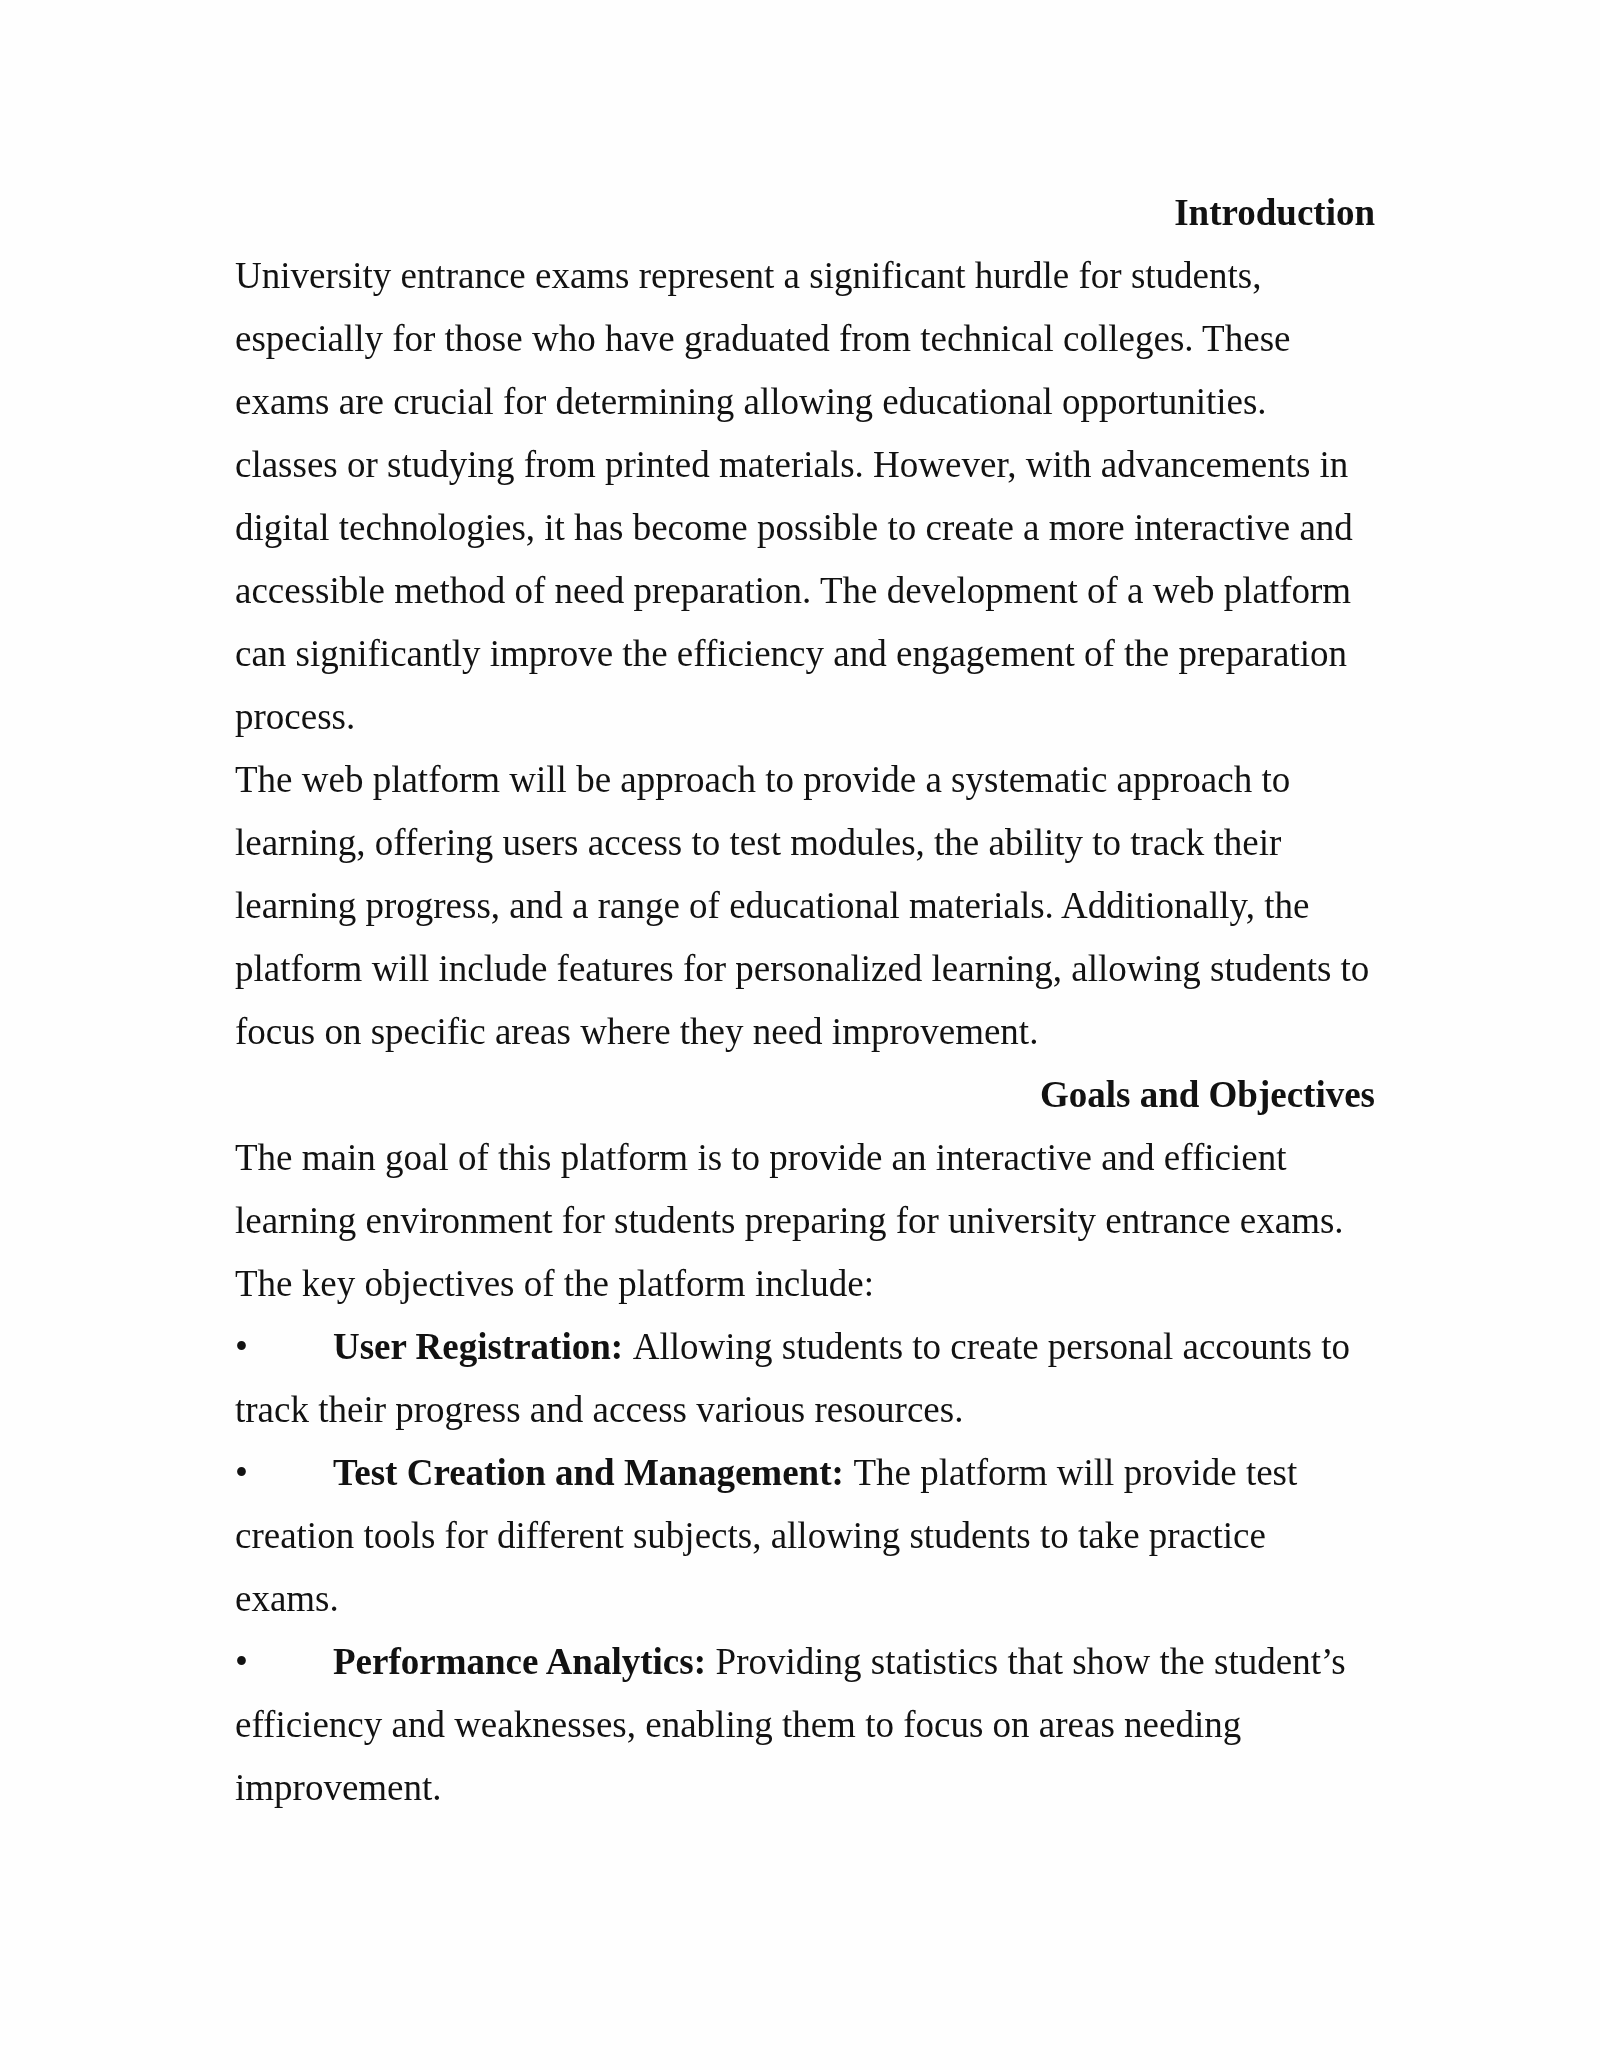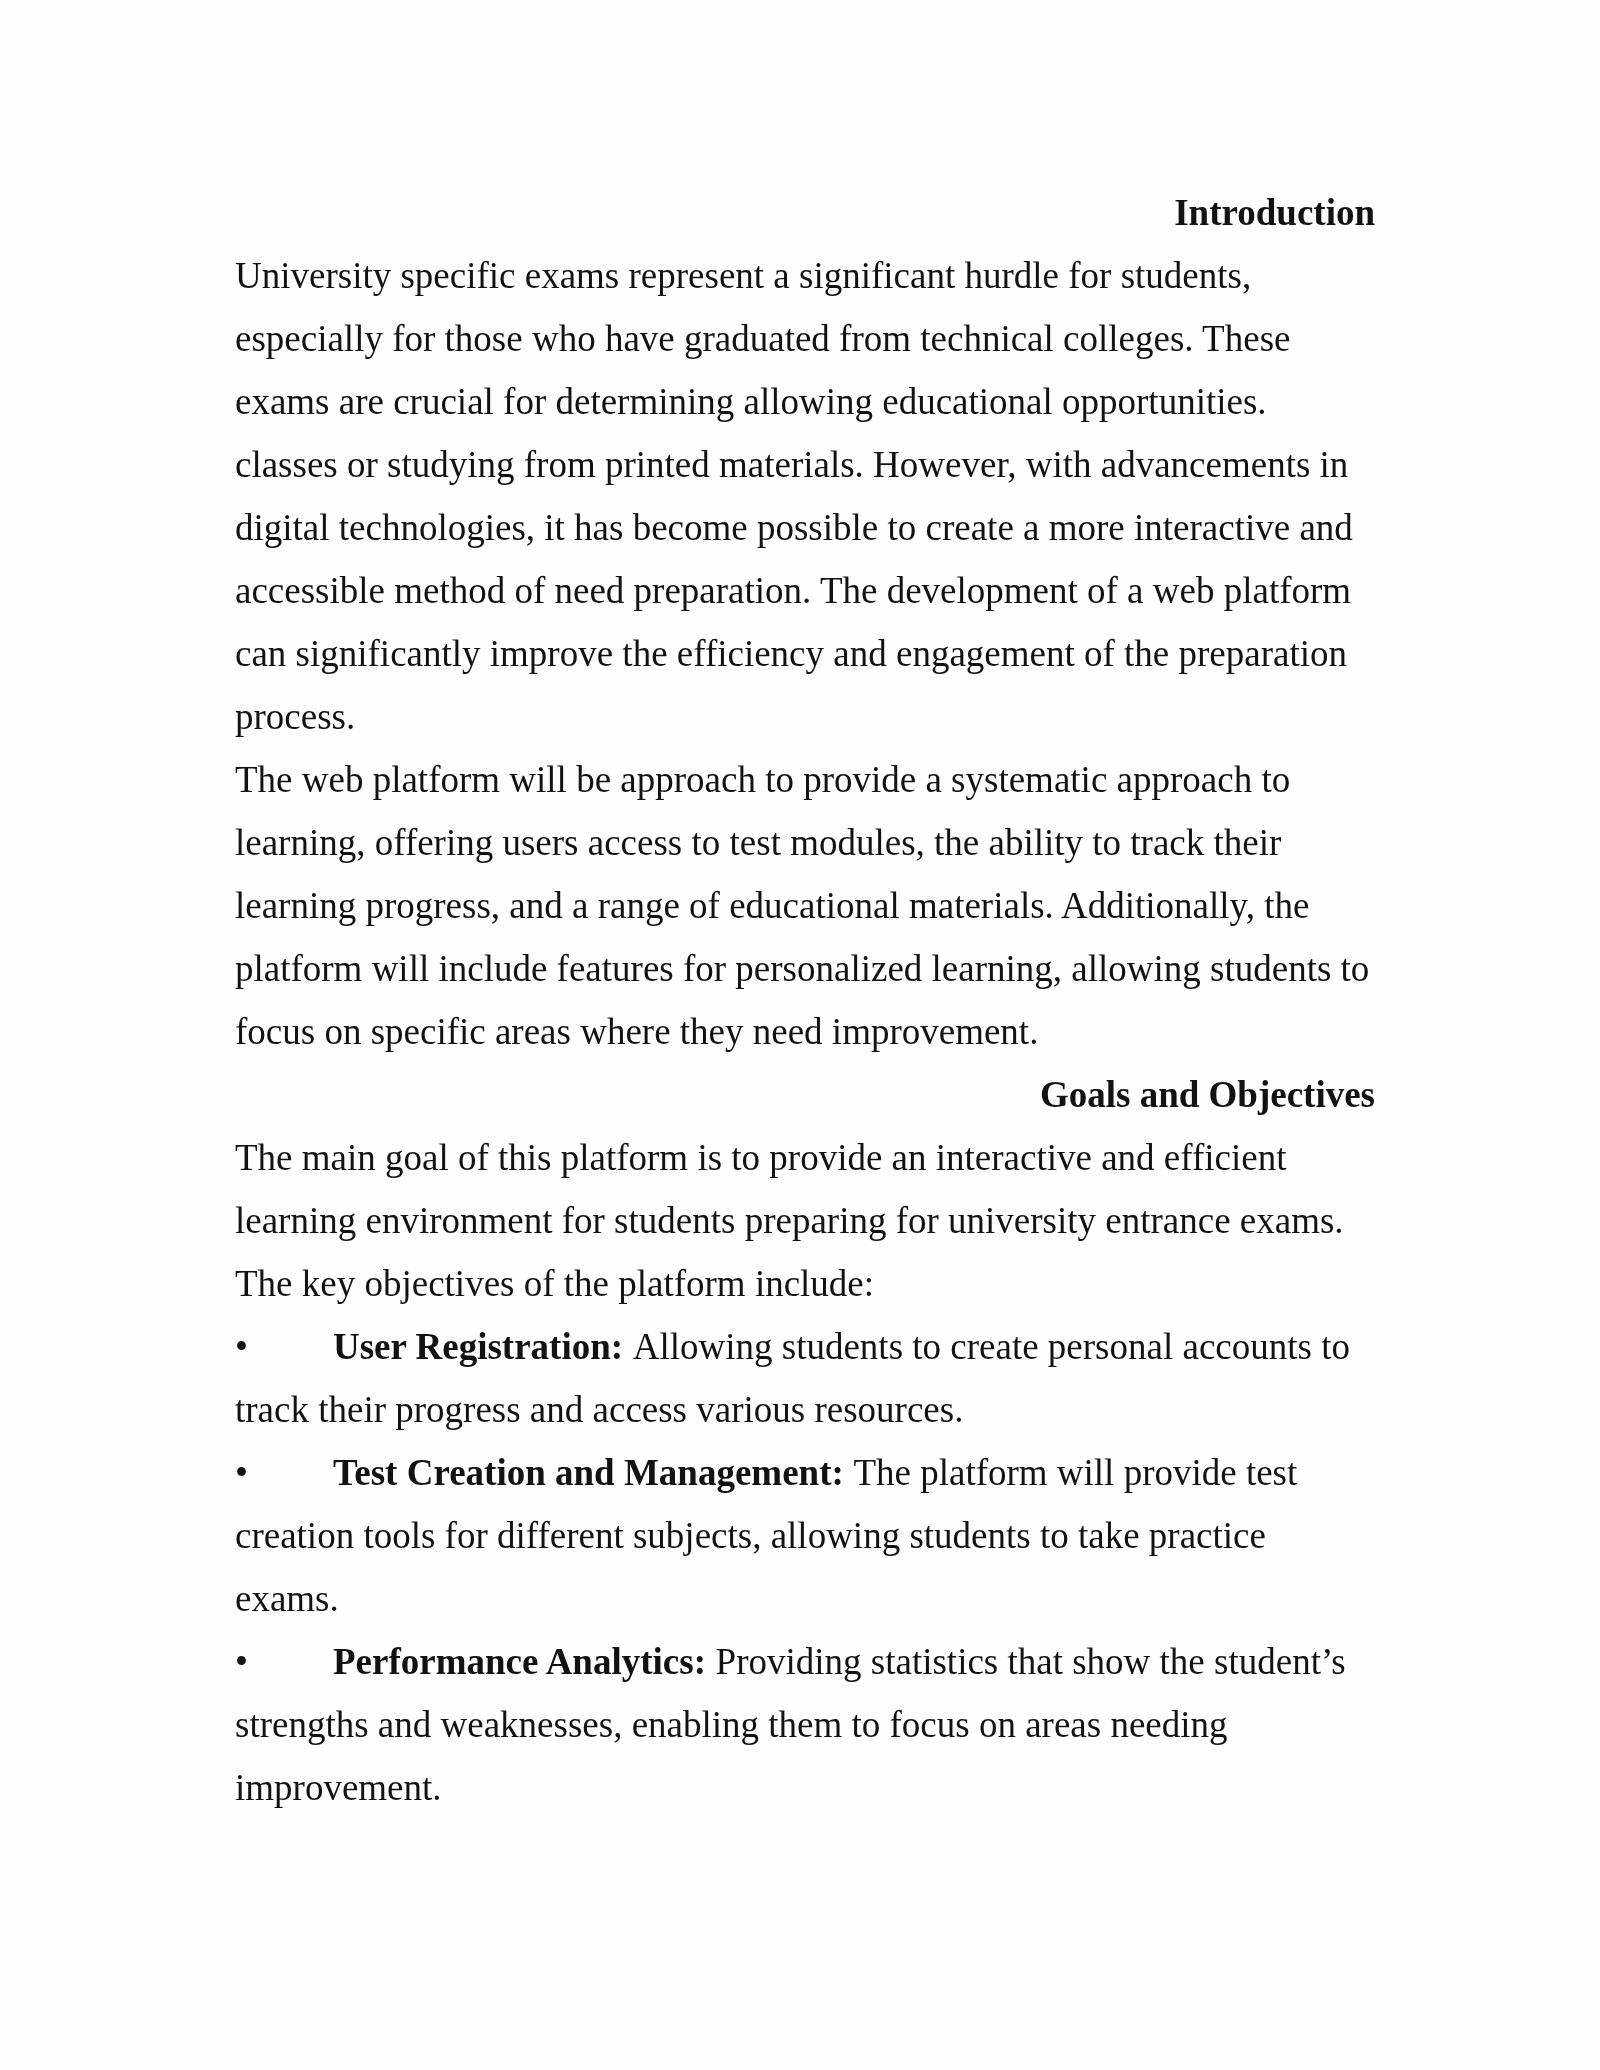--- a/index.html
+++ b/index.html
@@ -42,21 +42,21 @@
   .bullet-rest {
     margin-left: 0.26em;
   }
 </style>
 </head>
 <body>
 
 <div class="page">
   <div class="content">
       <div class="line heading">Introduction</div>
-      <div class="line">University specific exams represent a significant hurdle for students,</div>
+      <div class="line">University entrance exams represent a significant hurdle for students,</div>
       <div class="line">especially for those who have graduated from technical colleges. These</div>
       <div class="line">exams are crucial for determining allowing educational opportunities.</div>
       <div class="line">classes or studying from printed materials. However, with advancements in</div>
       <div class="line">digital technologies, it has become possible to create a more interactive and</div>
       <div class="line">accessible method of need preparation. The development of a web platform</div>
       <div class="line">can significantly improve the efficiency and engagement of the preparation</div>
       <div class="line">process.</div>
       <div class="line">The web platform will be approach to provide a systematic approach to</div>
       <div class="line">learning, offering users access to test modules, the ability to track their</div>
       <div class="line">learning progress, and a range of educational materials. Additionally, the</div>
@@ -65,16 +65,16 @@
       <div class="line heading">Goals and Objectives</div>
       <div class="line">The main goal of this platform is to provide an interactive and efficient</div>
       <div class="line">learning environment for students preparing for university entrance exams.</div>
       <div class="line">The key objectives of the platform include:</div>
       <div class="line bullet-first"><span class="bullet">•</span><strong class="bullet-label">User Registration:</strong><span class="bullet-rest">Allowing students to create personal accounts to</span></div>
       <div class="line">track their progress and access various resources.</div>
       <div class="line bullet-first"><span class="bullet">•</span><strong class="bullet-label">Test Creation and Management:</strong><span class="bullet-rest">The platform will provide test</span></div>
       <div class="line">creation tools for different subjects, allowing students to take practice</div>
       <div class="line">exams.</div>
       <div class="line bullet-first"><span class="bullet">•</span><strong class="bullet-label">Performance Analytics:</strong><span class="bullet-rest">Providing statistics that show the student’s</span></div>
-      <div class="line">strengths and weaknesses, enabling them to focus on areas needing</div>
+      <div class="line">efficiency and weaknesses, enabling them to focus on areas needing</div>
       <div class="line">improvement.</div>
     </div>
 </div>
 
 </body></html>

